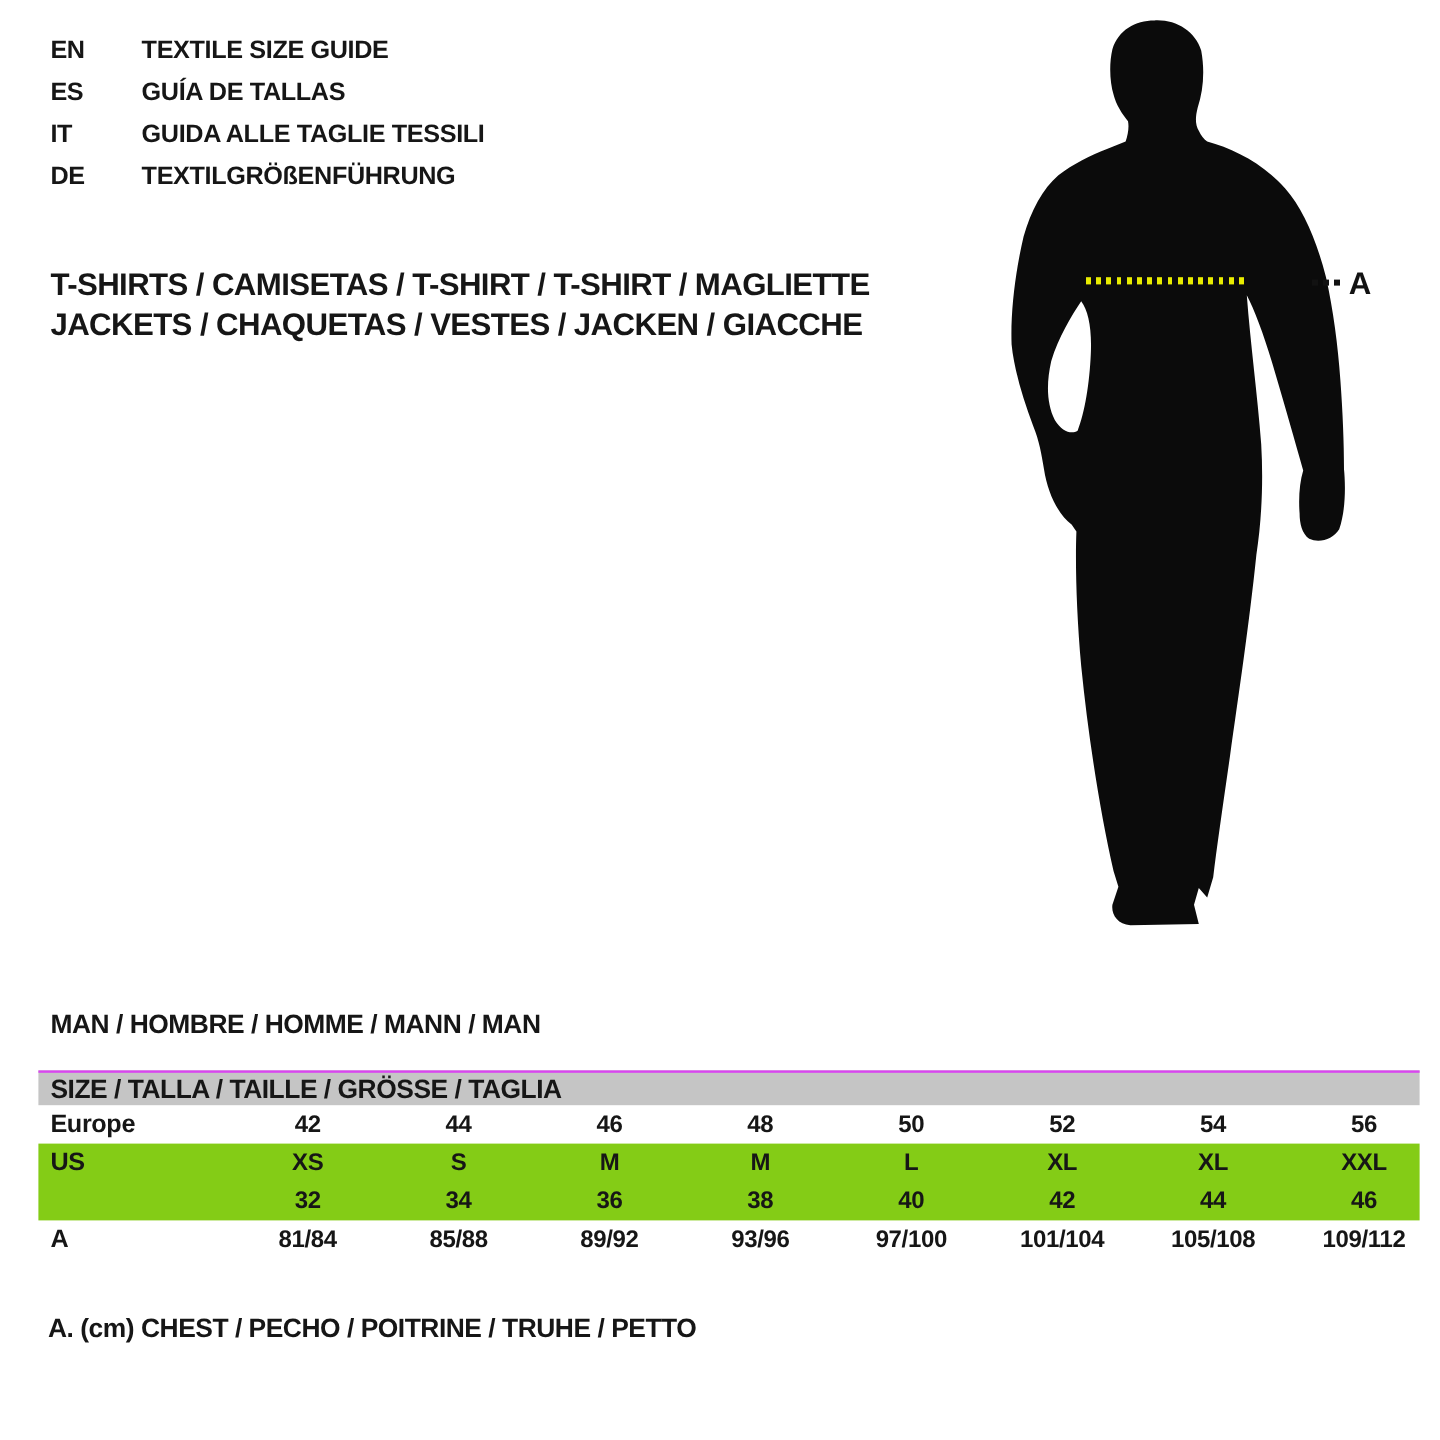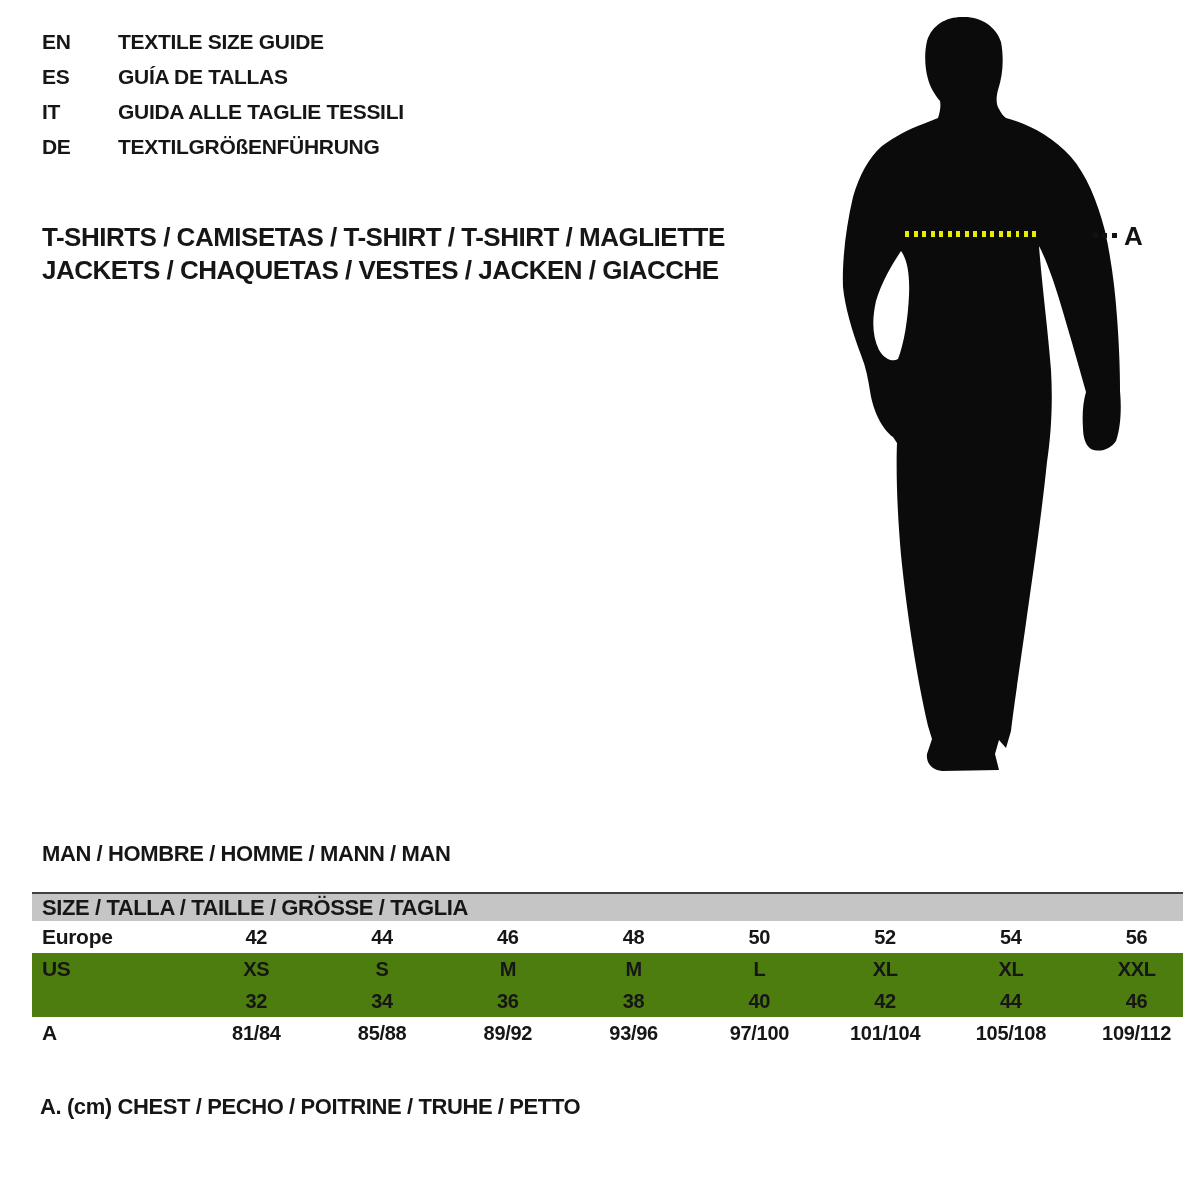--- a/index.html
+++ b/index.html
@@ -27,26 +27,26 @@
     background:repeating-linear-gradient(90deg,#121212 0 5px,transparent 5px 9.5px);
   }
   .measure-label{
     position:absolute;left:1124px;top:221px;font-size:26px;font-weight:700;color:#121212;
   }
   
   .section-title{position:absolute;left:42px;top:841px;font-size:22px;font-weight:700;letter-spacing:-0.4px;}
   
   .size-table{position:absolute;left:32px;top:892px;width:1151px;}
   .thead{
-    height:27px;background:#c5c5c5;border-top:2px solid #404040;
+    height:27px;background:#c5c5c5;border-top:2px solid #d946ef;
     font-size:22px;font-weight:700;letter-spacing:-0.4px;
     padding-left:10px;line-height:27px;
   }
   .trow{display:flex;height:32px;align-items:center;gap:33px;}
-  .trow.gray{background:#4d7c0f;}
+  .trow.gray{background:#84cc16;}
   .tlabel{width:135px;padding-left:10px;font-size:21px;font-weight:700;letter-spacing:-0.3px;}
   .tcell{flex:1;text-align:center;font-size:20px;font-weight:700;letter-spacing:-0.3px;}
   
   .footnote{position:absolute;left:40px;top:1094px;font-size:22px;font-weight:700;letter-spacing:-0.4px;}
 </style>
 </head>
 <body>
 
 <div class="stage">
 

